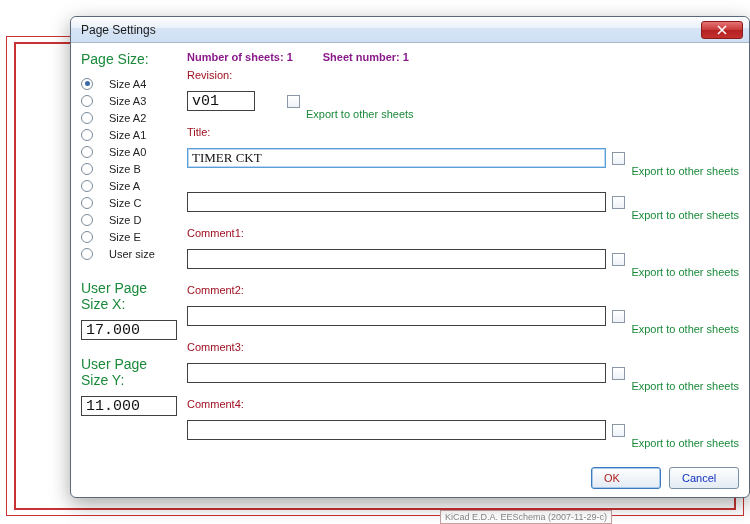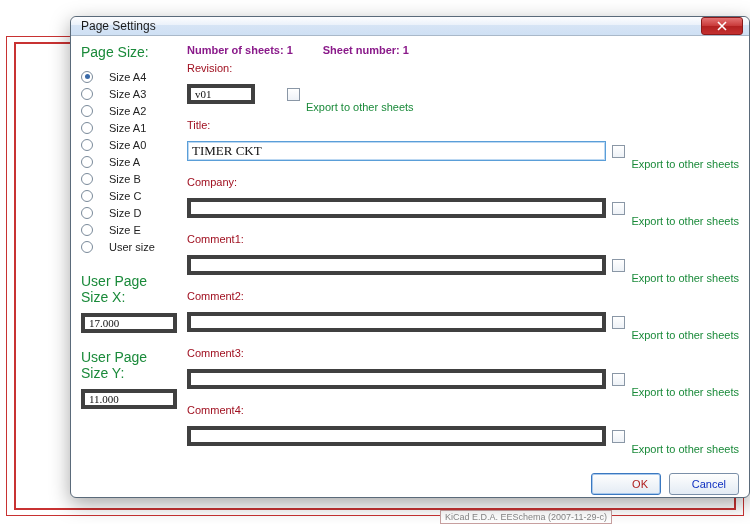--- a/index.html
+++ b/index.html
@@ -87,25 +87,25 @@
     width: 12px; height: 12px; border-radius: 50%;
     border: 1px solid #7a8a9a; background: #fff;
     display: flex; align-items: center; justify-content: center;
   }
   .radio.selected::after {
     content: ""; width: 5px; height: 5px; border-radius: 50%;
     background: #3a6aa8;
   }
   .text-input {
     height: 20px;
-    border: 4px solid #404040;
+    border: 1px solid #404040;
     background: #fff;
     padding: 0 4px;
-    font-family: Liberation Serif, serif;
-    font-size: 11px;
+    font-family: Liberation Mono, monospace;
+    font-size: 15px;
     color: #111;
     width: 100%;
   }
   .right-col {
     flex: 1;
     display: flex;
     flex-direction: column;
   }
   .top-info {
     display: flex; gap: 30px;
@@ -140,21 +140,21 @@
     justify-content: flex-end;
     gap: 8px;
     padding: 6px 10px 8px 0;
   }
   .btn {
     min-width: 70px;
     height: 22px;
     border: 1px solid #7a8fa8;
     border-radius: 3px;
     background: linear-gradient(to bottom, #fefefe, #e3ebf4);
-    display: flex; align-items: center; justify-content: flex-end;
+    display: flex; align-items: center; justify-content: flex-start;
     font-size: 11px;
     cursor: default;
     padding: 0 12px;
   }
   .btn.default {
     border: 1px solid #3a78c0;
     box-shadow: 0 0 0 1px #a8c8ec inset;
   }
   .btn.default span { color: #b02020; }
   .btn.cancel span { color: #1030c0; }
@@ -197,25 +197,25 @@
           <div class="radio-row">
             <span class="radio"></span>
             <span>Size A1</span>
           </div>
           <div class="radio-row">
             <span class="radio"></span>
             <span>Size A0</span>
           </div>
           <div class="radio-row">
             <span class="radio"></span>
+            <span>Size B</span>
+          </div>
+          <div class="radio-row">
+            <span class="radio"></span>
             <span>Size A</span>
-          </div>
-          <div class="radio-row">
-            <span class="radio"></span>
-            <span>Size B</span>
           </div>
           <div class="radio-row">
             <span class="radio"></span>
             <span>Size C</span>
           </div>
           <div class="radio-row">
             <span class="radio"></span>
             <span>Size D</span>
           </div>
           <div class="radio-row">
@@ -259,21 +259,20 @@
       <div class="field-block">
         <span class="group-label-darkred">Title:</span>
         <div class="field-row">
           <input class="text-input wide title-input title-value" value="TIMER CKT" style="">
           <span class="checkbox"></span>
           <span class="export-label">Export to other sheets</span>
         </div>
       </div>
 
       <div class="field-block">
-        <span class="group-label-darkred">Company:</span>
         <div class="field-row">
           <input class="text-input wide" value="" style="">
           <span class="checkbox"></span>
           <span class="export-label">Export to other sheets</span>
         </div>
       </div>
 
       <div class="field-block">
         <span class="group-label-darkred">Comment1:</span>
         <div class="field-row">

